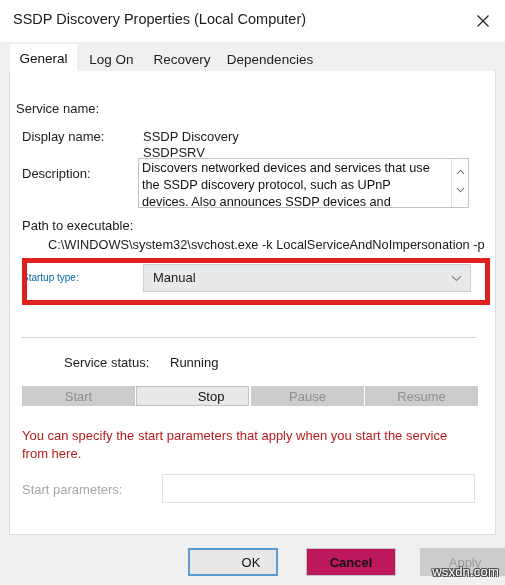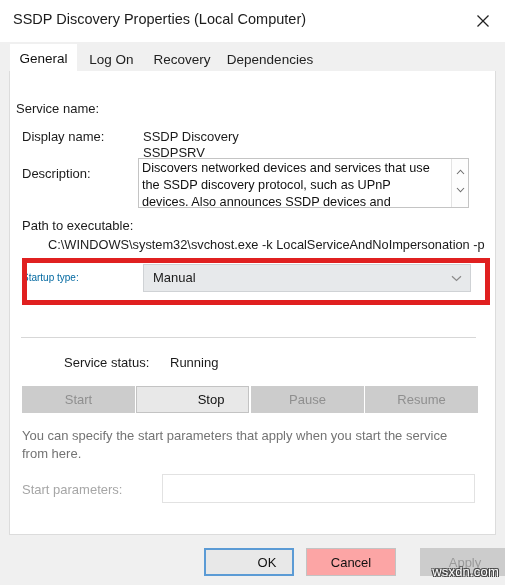--- a/index.html
+++ b/index.html
@@ -247,21 +247,21 @@
     font-size: 13px;
     color: #1b1b1b;
     margin-left: 27px;
   }
 
   
   .action-btn {
     position: absolute;
     top: 386px;
     width: 113px;
-    height: 27px;
+    height: 20px;
     font-size: 13px;
     display: flex;
     align-items: center;
     justify-content: center;
     box-sizing: border-box;
     cursor: default;
   }
   .action-btn.disabled {
     background: #cccccc;
     border: 1px solid #cccccc;
@@ -274,21 +274,21 @@
   }
 
   
   .help-text {
     position: absolute;
     left: 22px;
     top: 427px;
     width: 452px;
     font-size: 13px;
     line-height: 18px;
-    color: #737373;
+    color: #b91c1c;
   }
   .param-label {
     position: absolute;
     left: 22px;
     top: 482px;
     font-size: 13px;
     color: #a6a6a6;
   }
   .param-input {
     position: absolute;
@@ -321,23 +321,24 @@
     justify-content: center;
     box-sizing: border-box;
     cursor: default;
   }
   .footer-btn.primary {
     background: #e8e8e8;
     border: 2px solid #5b9bd5;
     color: #111;
   }
   .footer-btn.normal {
-    background: #fca5a5;
+    background: #be185d;
     border: 1px solid #c3c3c3;
     color: #111;
+    font-weight: bold;
   }
   .footer-btn.disabled {
     background: #cccccc;
     border: 1px solid #cccccc;
     color: #9a9a9a;
   }
 
   .watermark {
     position: absolute;
     right: 6px;
@@ -438,21 +439,21 @@
   <div class="action-btn disabled" style="left:365px;">
     <span>Resume</span>
   </div>
 
   <div class="help-text">You can specify the start parameters that apply when you start the service from here.</div>
 
   <div class="param-label">Start parameters:</div>
   <input class="param-input" type="text" value="" style="">
 
   <div class="footer"></div>
-  <div class="footer-btn primary" style="left:204px;padding-left:36px;">
+  <div class="footer-btn primary" style="left:188px;padding-left:36px;">
     <span>OK</span>
   </div>
   <div class="footer-btn normal" style="left:306px;">
     <span>Cancel</span>
   </div>
   <div class="footer-btn disabled" style="left:420px;">
     <span>Apply</span>
   </div>
 
   <div class="watermark">wsxdn.com</div>

